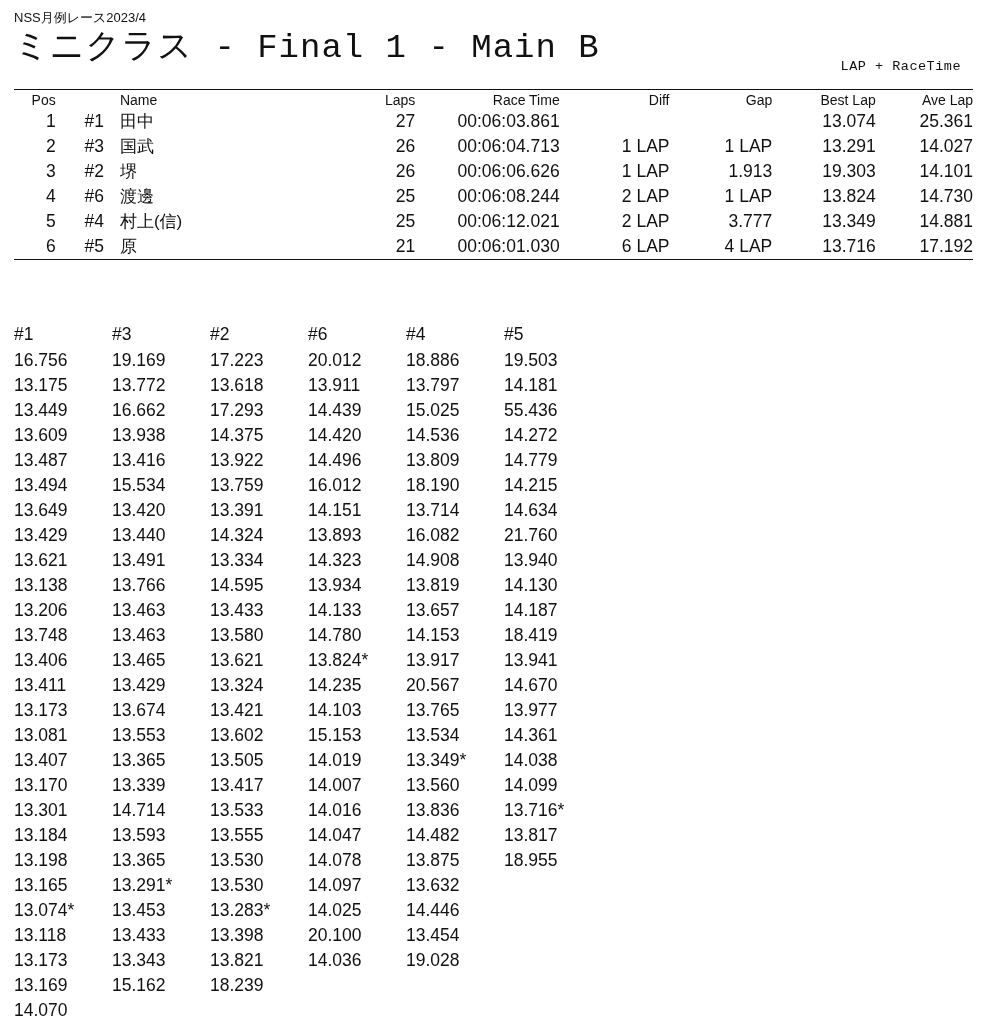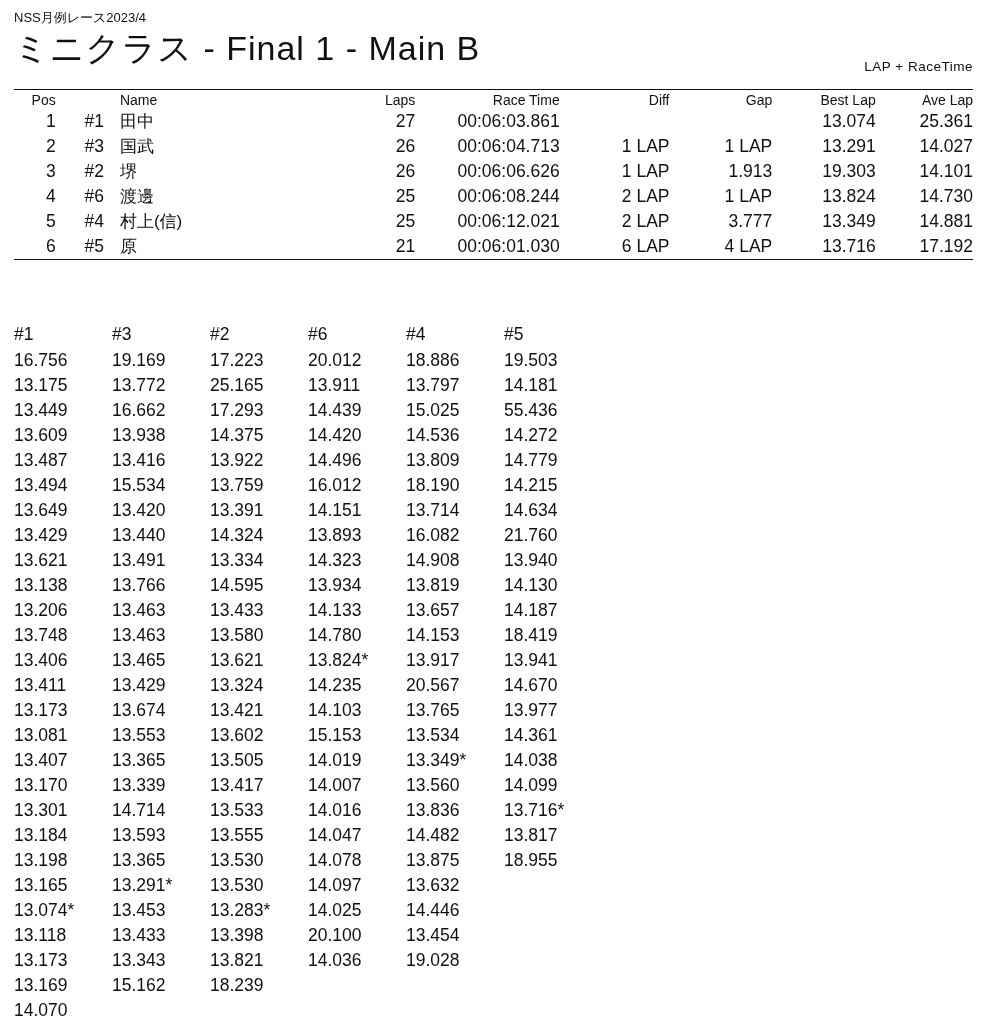--- a/index.html
+++ b/index.html
@@ -32,31 +32,32 @@
   .event-label {
     font-size: 13px;
     letter-spacing: 0px;
     color: #111;
     line-height: 16px;
     white-space: nowrap;
   }
   .title-row {
     position: relative;
     height: 44px;
+    font-family: Liberation Mono, monospace;
   }
   .race-title {
     font-size: 34px;
     line-height: 44px;
     font-weight: normal;
     letter-spacing: 1px;
     white-space: nowrap;
   }
   .lap-racetime {
     position: absolute;
-    right: 0;
+    right: 12px;
     bottom: -4px;
     font-size: 13.5px;
     letter-spacing: 0.5px;
     white-space: nowrap;
   }
 
   
   .results {
     position: absolute;
     left: 14px;
@@ -283,21 +284,21 @@
           <div class="lap-cell">13.365</div>
           <div class="lap-cell">13.291*</div>
           <div class="lap-cell">13.453</div>
           <div class="lap-cell">13.433</div>
           <div class="lap-cell">13.343</div>
           <div class="lap-cell">15.162</div>
         </div>
         <div class="lap-col">
           <div class="lap-head">#2</div>
           <div class="lap-cell">17.223</div>
-          <div class="lap-cell">25.165</div>
+          <div class="lap-cell">13.618</div>
           <div class="lap-cell">17.293</div>
           <div class="lap-cell">14.375</div>
           <div class="lap-cell">13.922</div>
           <div class="lap-cell">13.759</div>
           <div class="lap-cell">13.391</div>
           <div class="lap-cell">14.324</div>
           <div class="lap-cell">13.334</div>
           <div class="lap-cell">14.595</div>
           <div class="lap-cell">13.433</div>
           <div class="lap-cell">13.580</div>

